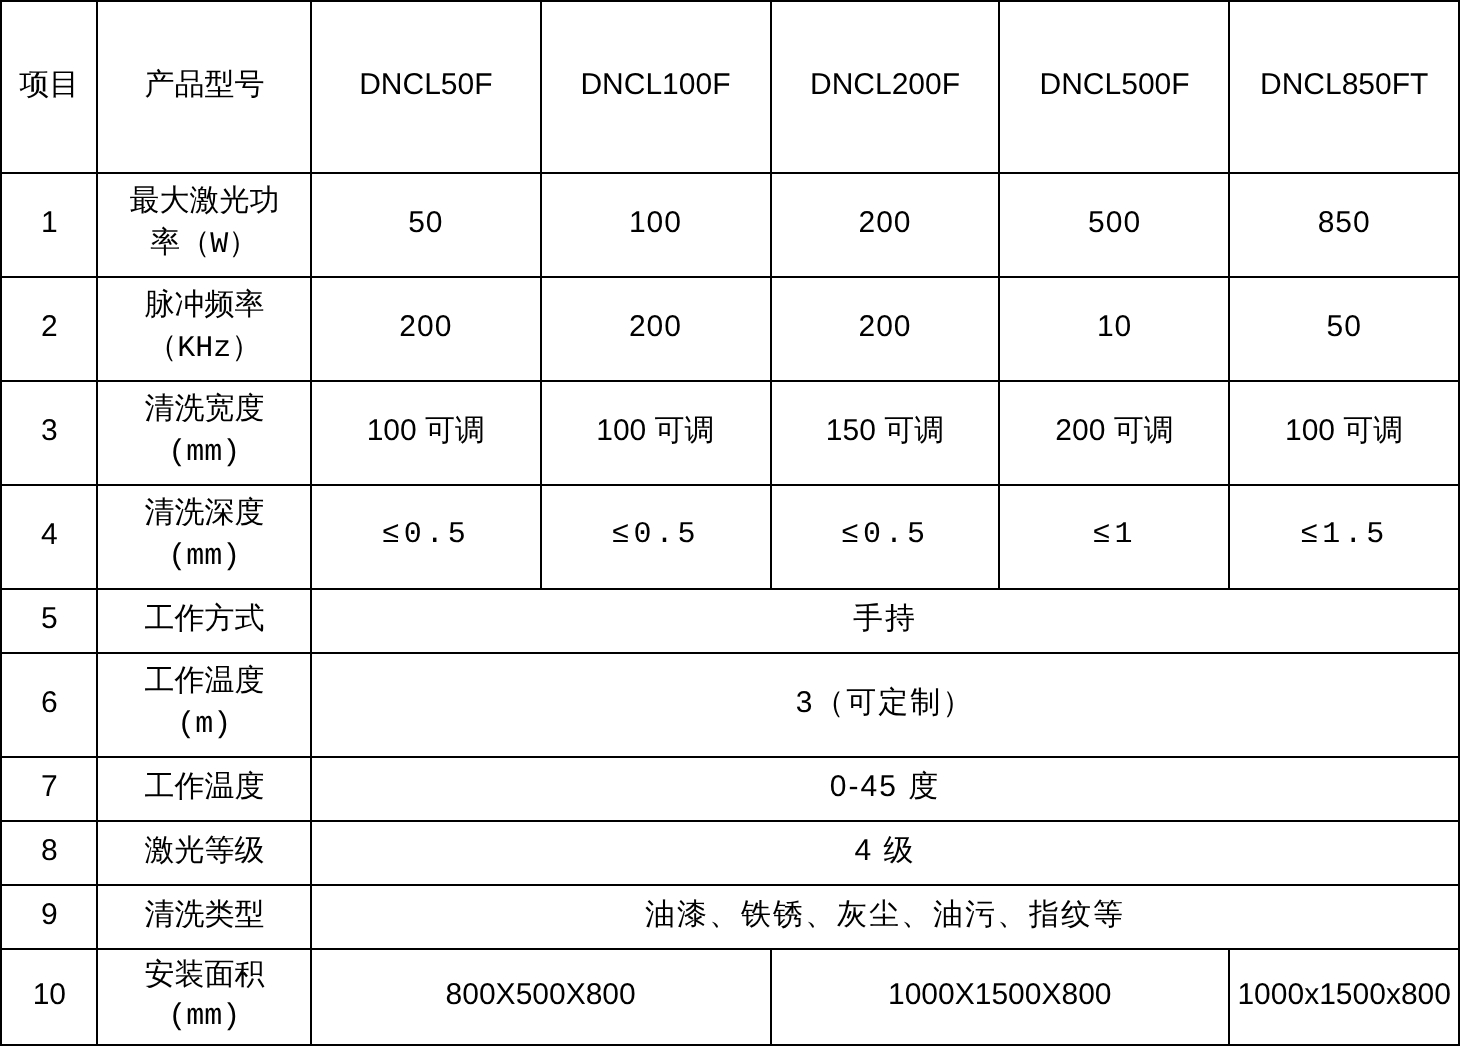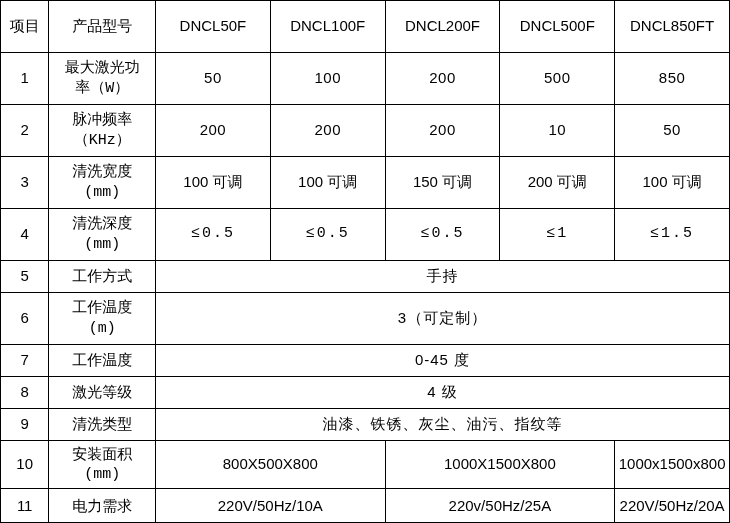--- a/index.html
+++ b/index.html
@@ -154,21 +154,14 @@
       <td>10</td>
       <td class="two-line">
         <span>安装面积</span>
         <span class="l2">(mm)</span>
       </td>
       <td colspan="2">800X500X800</td>
       <td colspan="2">1000X1500X800</td>
       <td>1000x1500x800</td>
     </tr>
 
-    <tr style="height:34px">
-      <td>11</td>
-      <td>电力需求</td>
-      <td colspan="2">220V/50Hz/10A</td>
-      <td colspan="2">220v/50Hz/25A</td>
-      <td>220V/50Hz/20A</td>
-    </tr>
   </tbody>
 </table>
 
 </body></html>

